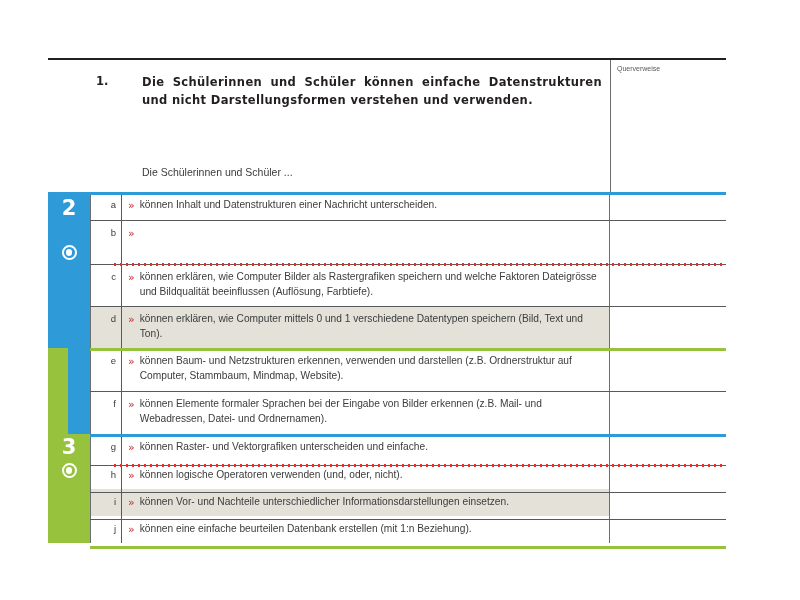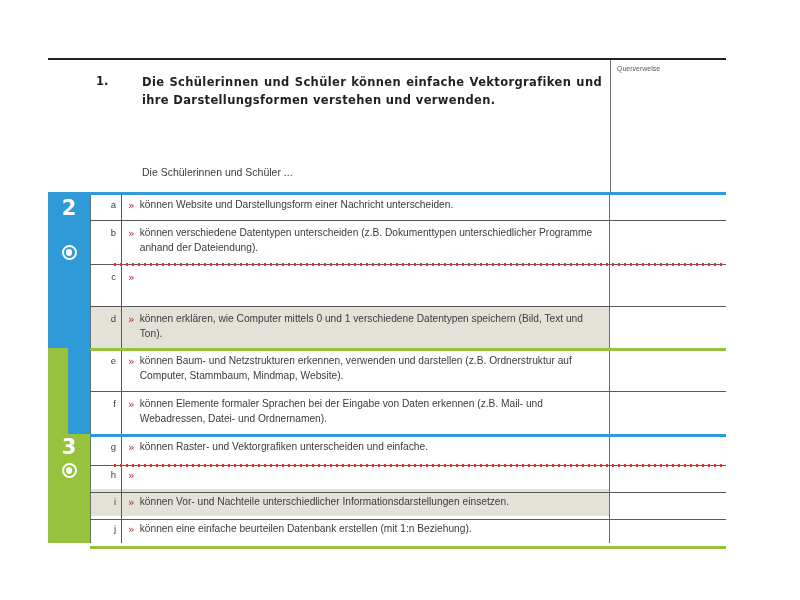--- a/index.html
+++ b/index.html
@@ -261,63 +261,63 @@
 </head>
 <body>
 
 <div class="page">
 
   <div class="top-rule"></div>
 
   <div class="header">
     <div class="header-main">
       <span class="header-num">1.</span>
-      <div class="header-title">Die Schülerinnen und Schüler können einfache Vektorgrafiken und ihre Darstellungsformen verstehen und verwenden.</div>
+      <div class="header-title">Die Schülerinnen und Schüler können einfache Datenstrukturen und nicht Darstellungsformen verstehen und verwenden.</div>
       <div class="header-sub">Die Schülerinnen und Schüler ...</div>
     </div>
     <div class="header-cross">
       <span class="header-cross-label">Querverweise</span>
     </div>
   </div>
 
   <div class="tbl">
 
     <div class="hline thick-blue full" style="top:0px;"></div>
 
     <div class="row" style="height:28px;">
       <div class="gutter blue"></div>
       <div class="gutter2 blue"></div>
       <div class="letter">a</div>
       <div class="content">
         <span class="chev">»</span>
-        <span class="ctext">können Website und Darstellungsform einer Nachricht unterscheiden.</span>
+        <span class="ctext">können Inhalt und Datenstrukturen einer Nachricht unterscheiden.</span>
       </div>
       <div class="cross"></div>
     </div>
     <div class="hline" style="top:28px;"></div>
 
     <div class="row" style="height:44px;">
       <div class="gutter blue"></div>
       <div class="gutter2 blue"></div>
       <div class="letter">b</div>
       <div class="content">
         <span class="chev">»</span>
-        <span class="ctext">können verschiedene Datentypen unterscheiden (z.B. Dokumenttypen unterschiedlicher Programme anhand der Dateiendung).</span>
       </div>
       <div class="cross"></div>
     </div>
     <div class="hline" style="top:72px;"></div>
     <div class="dotted" style="top:70.5px;"></div>
 
     <div class="row" style="height:42px;">
       <div class="gutter blue"></div>
       <div class="gutter2 blue"></div>
       <div class="letter">c</div>
       <div class="content">
         <span class="chev">»</span>
+        <span class="ctext">können erklären, wie Computer Bilder als Rastergrafiken speichern und welche Faktoren Dateigrösse und Bildqualität beeinflussen (Auflösung, Farbtiefe).</span>
       </div>
       <div class="cross"></div>
     </div>
     <div class="hline" style="top:114px;"></div>
 
     <div class="row shaded" style="height:42px;">
       <div class="gutter blue"></div>
       <div class="gutter2 blue"></div>
       <div class="letter">d</div>
       <div class="content">
@@ -339,21 +339,21 @@
       <div class="cross"></div>
     </div>
     <div class="hline" style="top:199px;"></div>
 
     <div class="row" style="height:43px;">
       <div class="gutter green"></div>
       <div class="gutter2 blue"></div>
       <div class="letter">f</div>
       <div class="content">
         <span class="chev">»</span>
-        <span class="ctext">können Elemente formaler Sprachen bei der Eingabe von Daten erkennen (z.B. Mail- und Webadressen, Datei- und Ordnernamen).</span>
+        <span class="ctext">können Elemente formaler Sprachen bei der Eingabe von Bilder erkennen (z.B. Mail- und Webadressen, Datei- und Ordnernamen).</span>
       </div>
       <div class="cross"></div>
     </div>
     <div class="hline thick-blue full" style="top:242px;"></div>
 
     <div class="row" style="height:28px;">
       <div class="gutter green"></div>
       <div class="gutter2 green"></div>
       <div class="letter">g</div>
       <div class="content">
@@ -364,20 +364,21 @@
     </div>
     <div class="hline" style="top:273px;"></div>
     <div class="dotted" style="top:271.5px;"></div>
 
     <div class="row" style="height:27px;">
       <div class="gutter green"></div>
       <div class="gutter2 green"></div>
       <div class="letter">h</div>
       <div class="content">
         <span class="chev">»</span>
+        <span class="ctext">können logische Operatoren verwenden (und, oder, nicht).</span>
       </div>
       <div class="cross"></div>
     </div>
     <div class="hline" style="top:300px;"></div>
 
     <div class="row shaded" style="height:27px;">
       <div class="gutter green"></div>
       <div class="gutter2 green"></div>
       <div class="letter">i</div>
       <div class="content">

